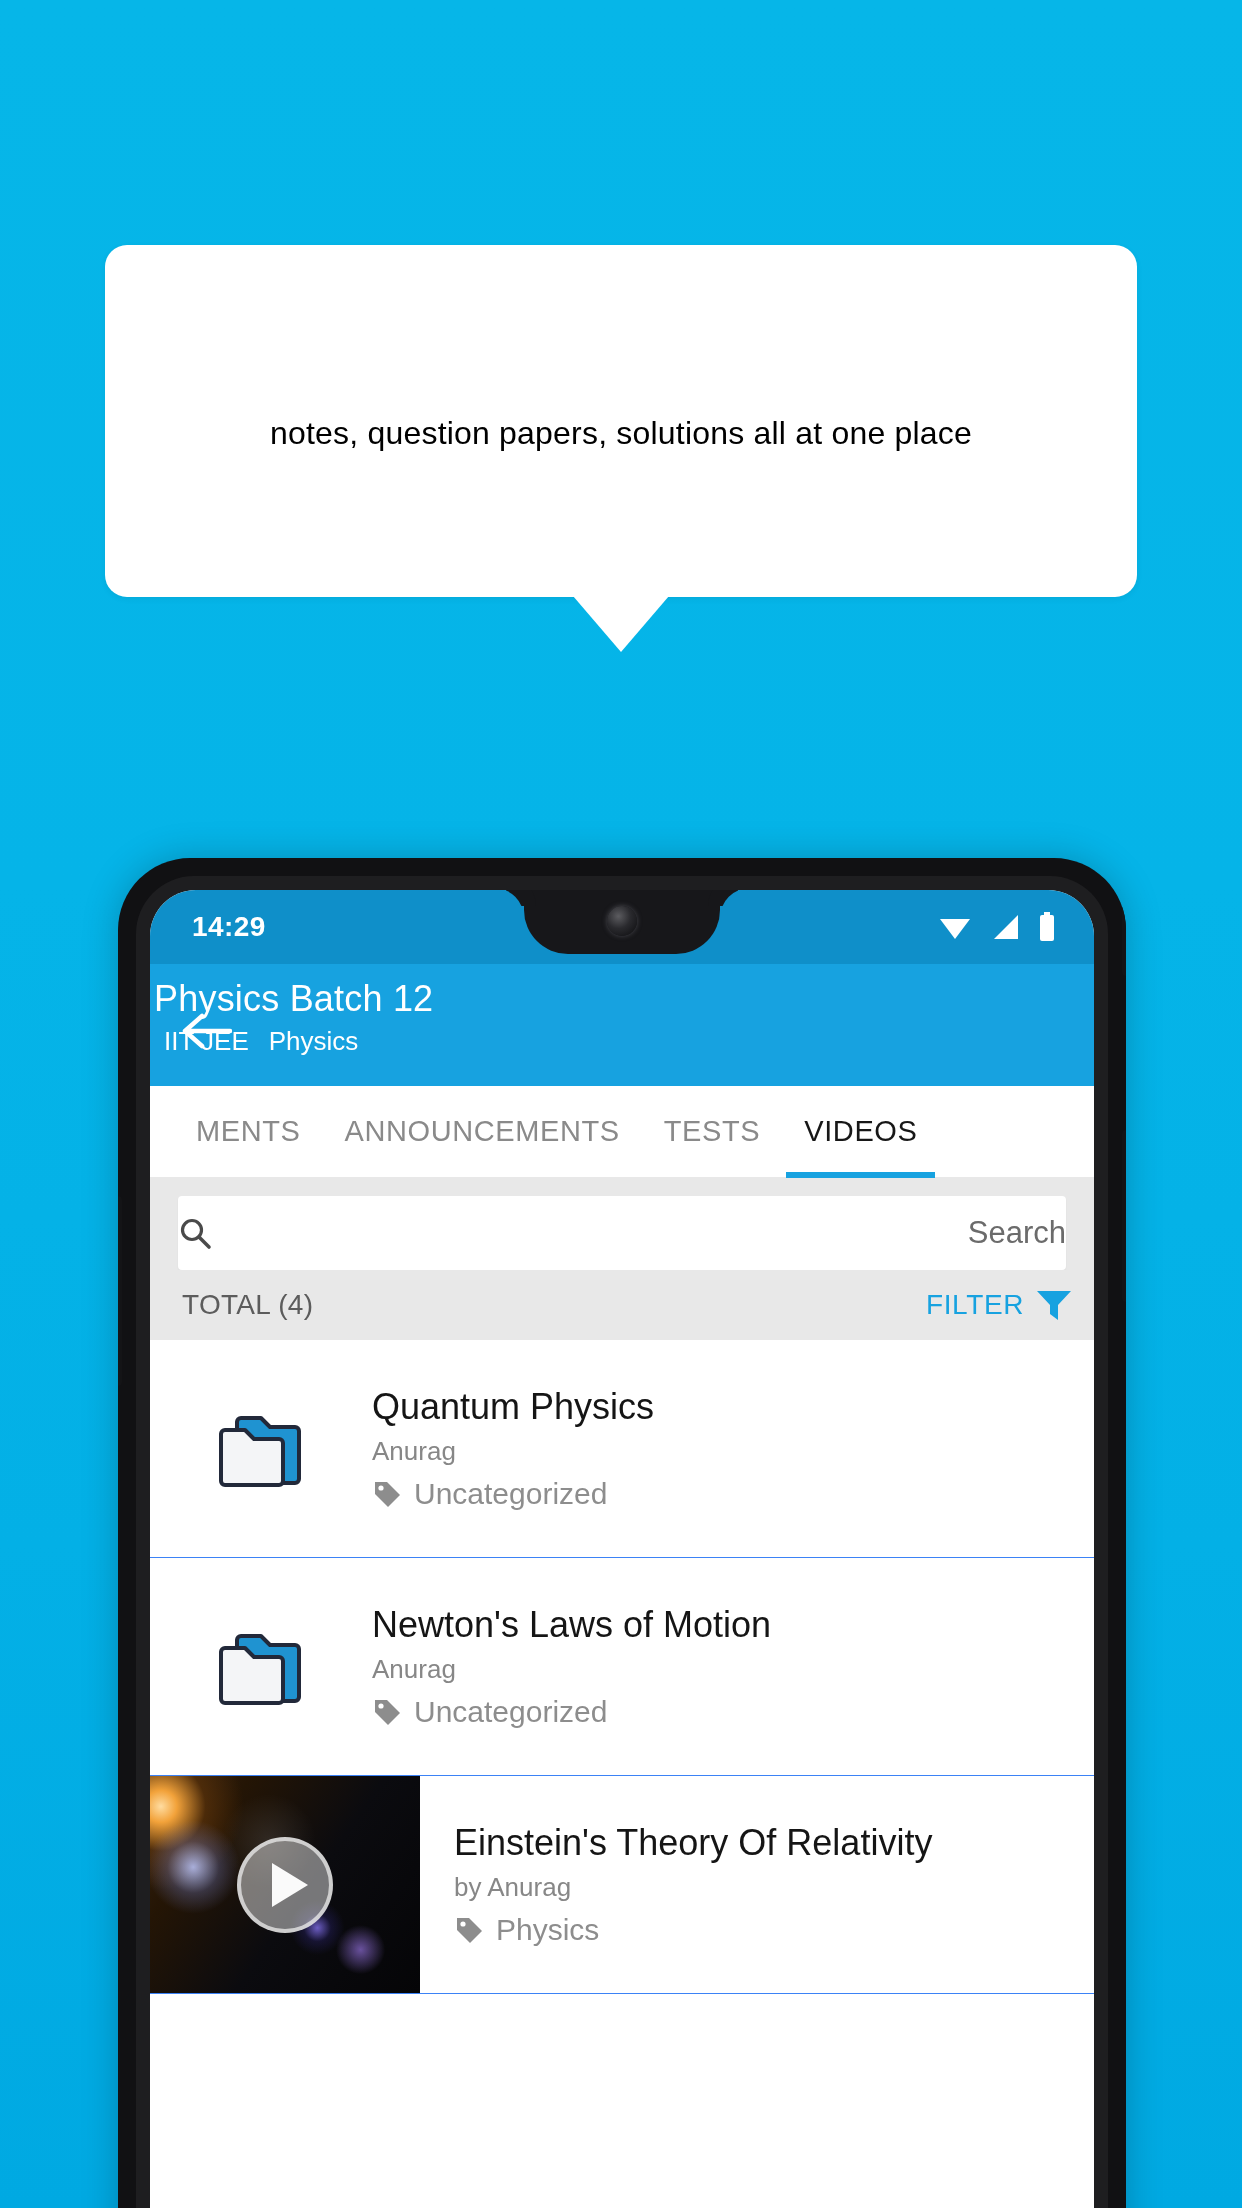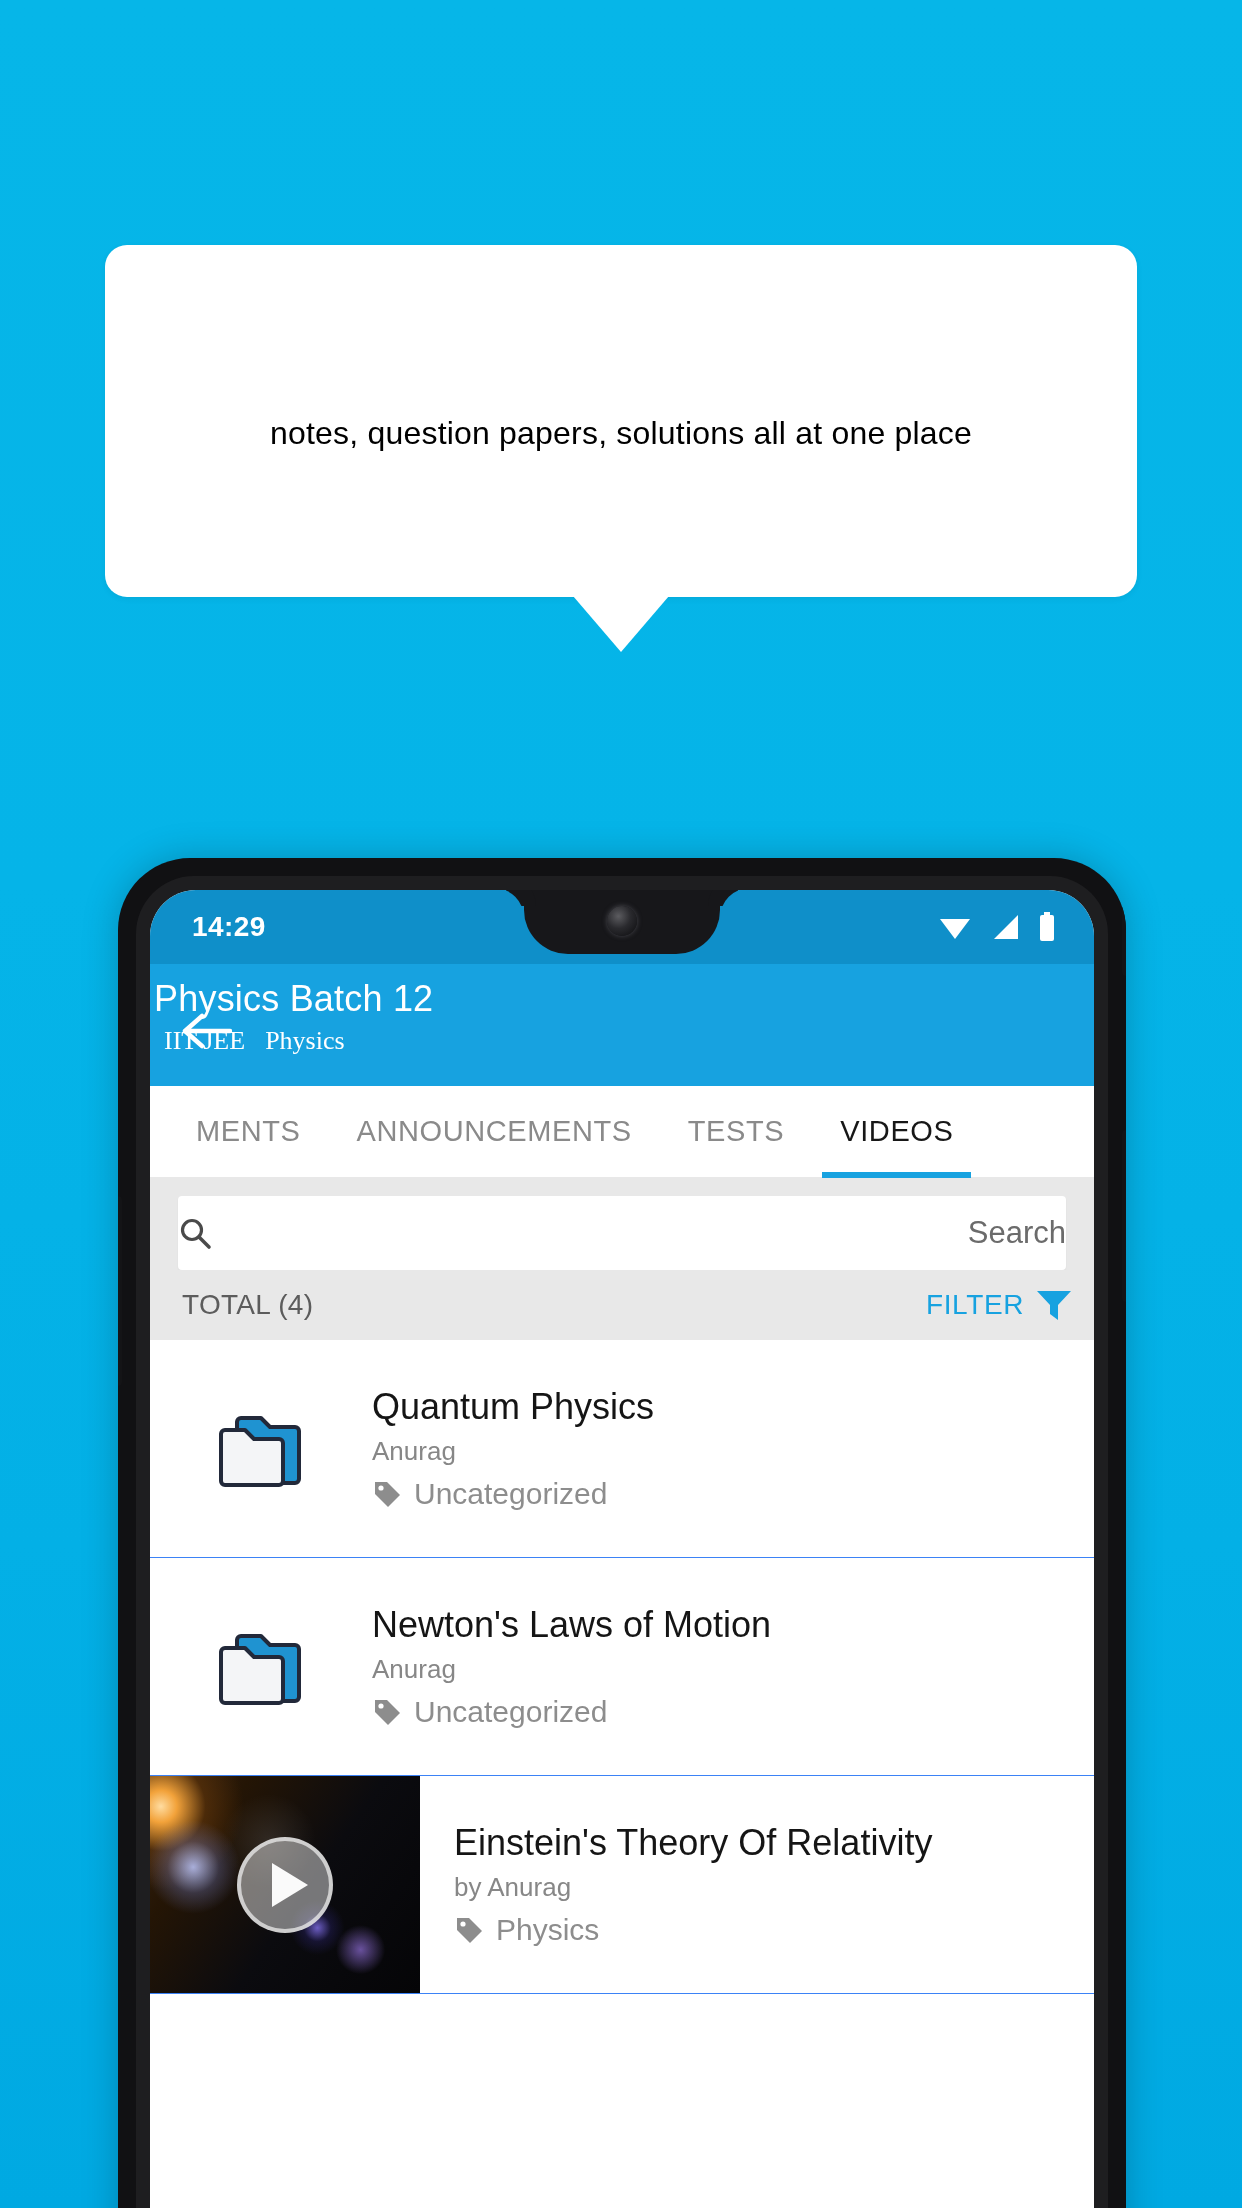--- a/index.html
+++ b/index.html
@@ -156,32 +156,32 @@
   }
   #appbar-titles {
     position:absolute; left:4px; right:0; top:14px;
     text-align:left;
   }
   #appbar-title {
     font-size:36px; font-weight:400; letter-spacing:0.2px;
   }
   #appbar-sub {
     margin-top:6px;
-    font-size:26px; font-weight:400;font-family:Liberation Serif, serif;
+    font-size:26px; font-weight:400;
   }
   #appbar-sub span { margin:0 10px; }
 
   
   #tabs {
     position:relative;
     height:92px;
     background:#ffffff;
     display:flex; align-items:center;
     padding-left:24px;
-    gap:12px;
+    gap:0;
     border-bottom:1px solid #e8e8e8;
   }
   .tab {
     font-size:29px;
     color:#8a8a8a;
     letter-spacing:0.6px;
     padding:0 22px;
     white-space:nowrap;
     position:relative;
     height:92px;

